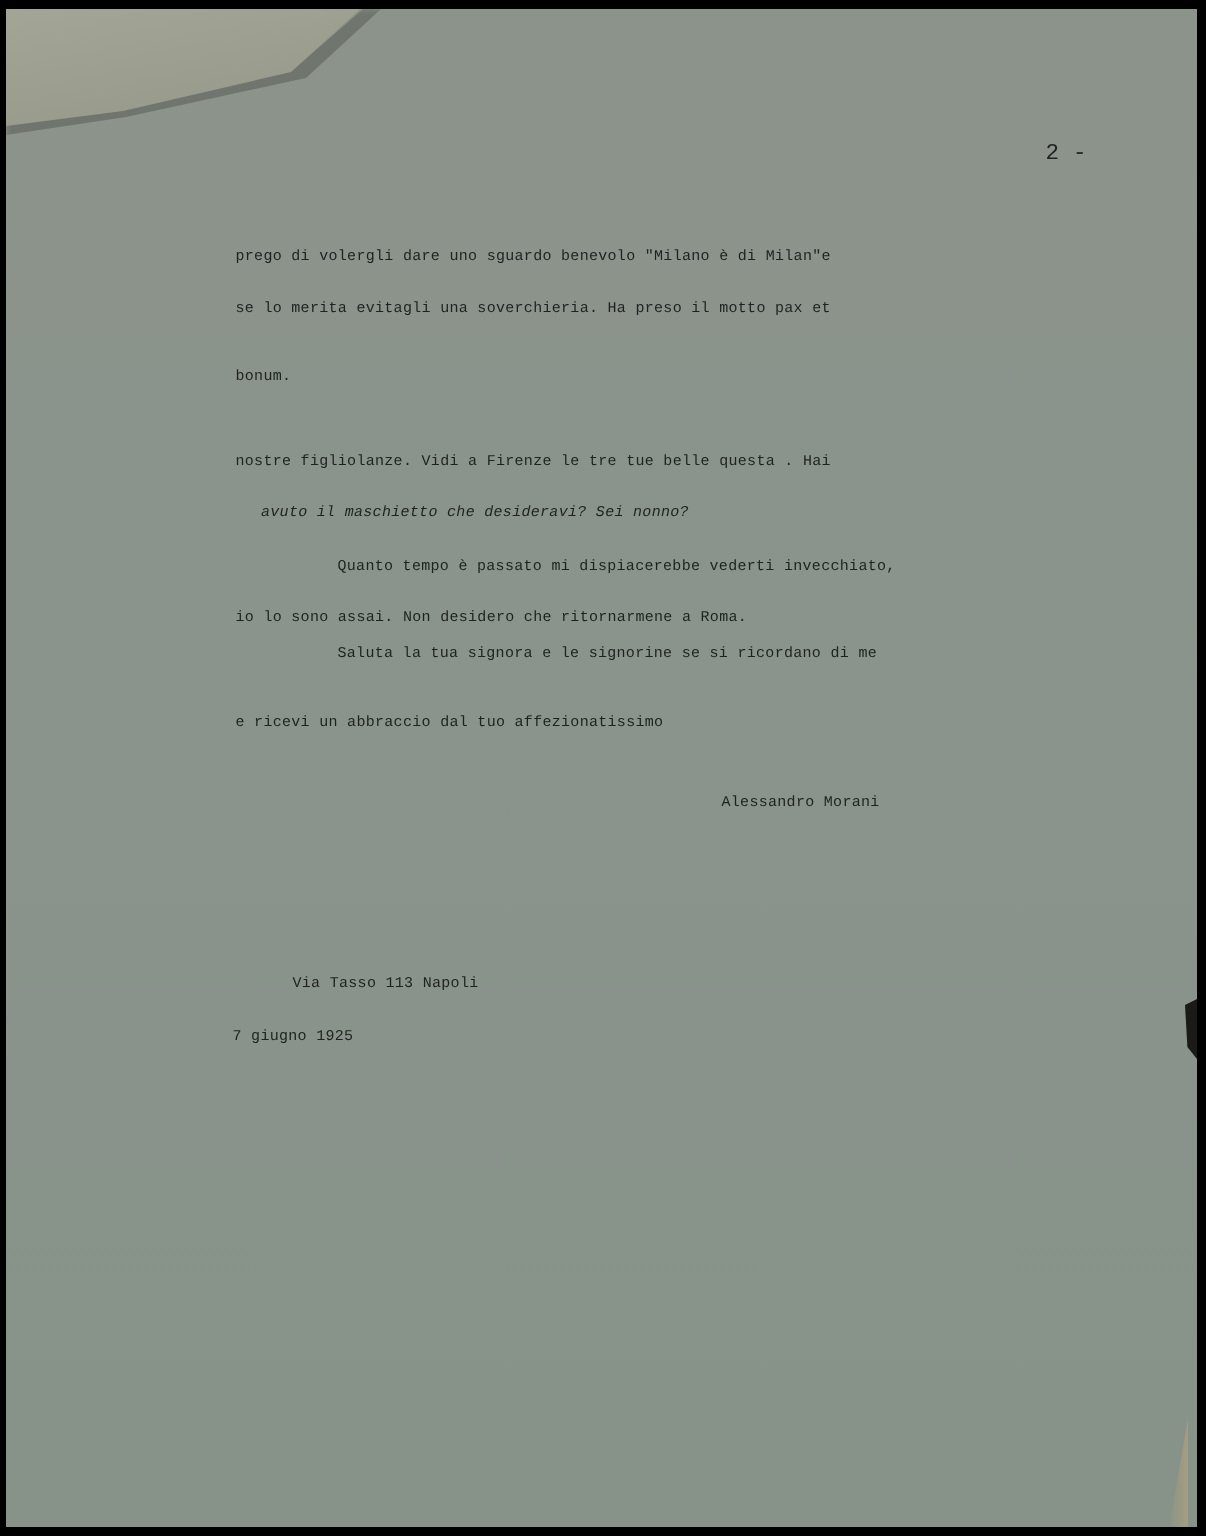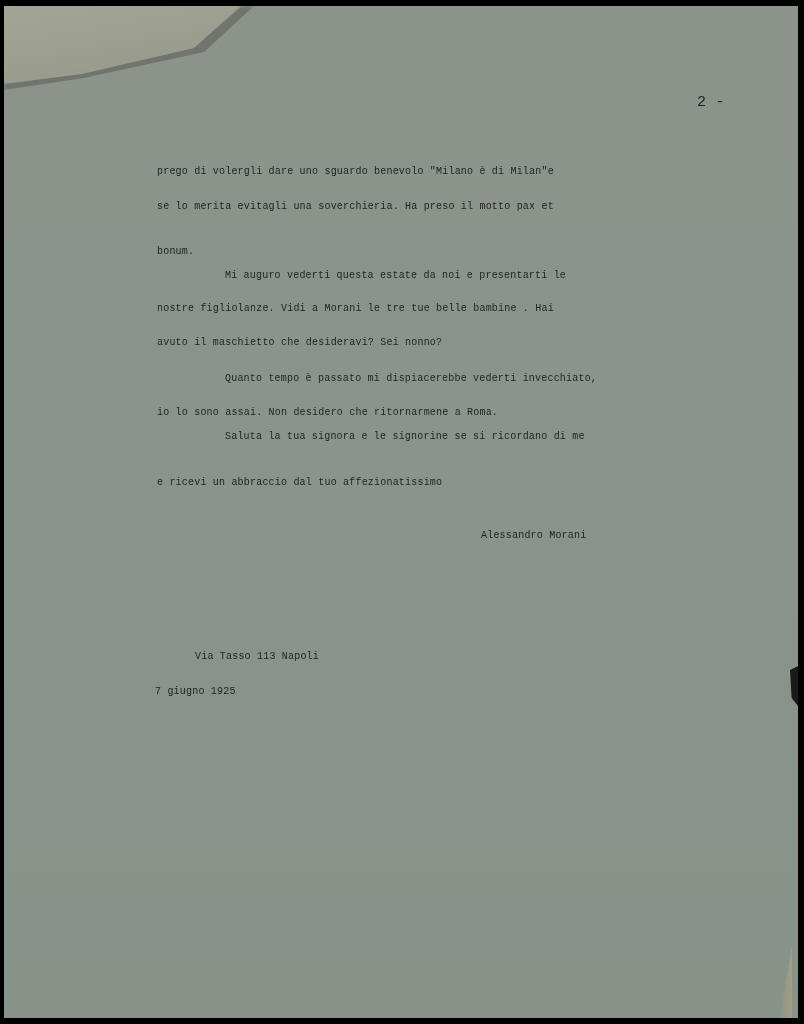--- a/index.html
+++ b/index.html
@@ -81,23 +81,22 @@
   <div class="fold-shadow"></div>
   <div class="fold"></div>
   <div class="right-tab"></div>
   <div class="right-edge"></div>
 
   <div class="text page-number">2 -</div>
 
   <div class="text" style="left:153px; top:160px;">prego di volergli dare uno sguardo benevolo "Milano è di Milan"e</div>
   <div class="text" style="left:153px; top:195px;">se lo merita evitagli una soverchieria. Ha preso il motto pax et</div>
   <div class="text" style="left:153px; top:240px;">bonum.</div>
-  <div class="text" style="left:221px; top:264px;">Mi auguro vederti questa estate da noi e presentarti le</div>
-  <div class="text" style="left:153px; top:297px;">nostre figliolanze. Vidi a Morani le tre tue belle bambine . Hai</div>
-  <div class="text" style="left:153px; top:331px;">avuto il maschietto che desideravi? Sei nonno?</div>
+  <div class="text" style="left:153px; top:297px;">nostre figliolanze. Vidi a Firenze le tre tue belle questa . Hai</div>
+  <div class="text" style="left:170px; top:331px;font-style:italic;">avuto il maschietto che desideravi? Sei nonno?</div>
   <div class="text" style="left:221px; top:367px;">Quanto tempo è passato mi dispiacerebbe vederti invecchiato,</div>
   <div class="text" style="left:153px; top:401px;">io lo sono assai. Non desidero che ritornarmene a Roma.</div>
   <div class="text" style="left:221px; top:425px;">Saluta la tua signora e le signorine se si ricordano di me</div>
   <div class="text" style="left:153px; top:471px;font-family:Liberation Mono, monospace;">e ricevi un abbraccio dal tuo affezionatissimo</div>
 
   <div class="text" style="left:437px; top:524px;margin-left:40px;">Alessandro Morani</div>
 
   <div class="text" style="left:151px; top:645px;margin-left:40px;">Via Tasso 113 Napoli</div>
   <div class="text" style="left:151px; top:680px;">7 giugno 1925</div>
 </div>

